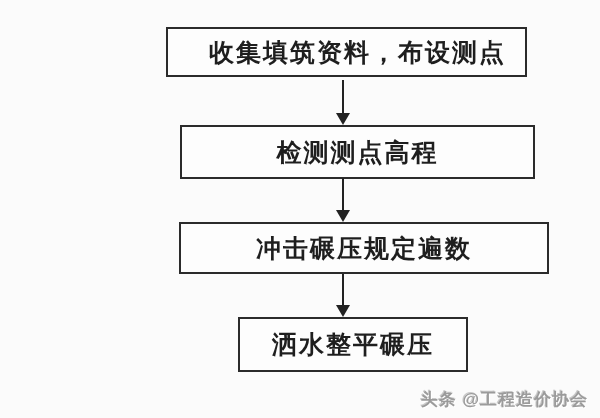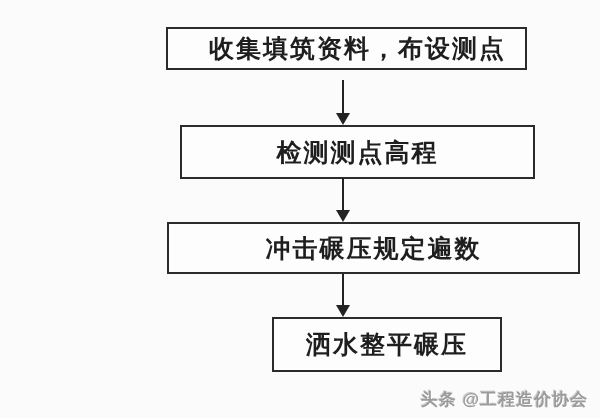--- a/index.html
+++ b/index.html
@@ -21,24 +21,24 @@
     background: #fdfdfd;
     display: flex;
     align-items: center;
     justify-content: center;
     color: #1e1e1e;
     font-size: 25px;
     font-weight: bold;
     letter-spacing: 2px;
     white-space: nowrap;
   }
-  .box-1 { left: 166px; top: 27px;  width: 361px; height: 43px; padding-left: 22px; }
+  .box-1 { left: 166px; top: 27px;  width: 361px; height: 50px; padding-left: 22px; }
   .box-2 { left: 180px; top: 125px; width: 355px; height: 54px; }
-  .box-3 { left: 167px; top: 222px; width: 413px; height: 52px; }
-  .box-4 { left: 238px; top: 317px; width: 230px; height: 55px; margin-left: 34px; }
+  .box-3 { left: 179px; top: 222px; width: 370px; height: 52px; }
+  .box-4 { left: 238px; top: 317px; width: 230px; height: 55px; }
 
   .flow-arrow {
     position: absolute;
     left: 336px;          
     width: 14px;
   }
   .arrow-1 { top: 80px;  height: 45px; }
   .arrow-2 { top: 178px; height: 44px; }
   .arrow-3 { top: 274px; height: 43px; }
   .flow-arrow .shaft {

